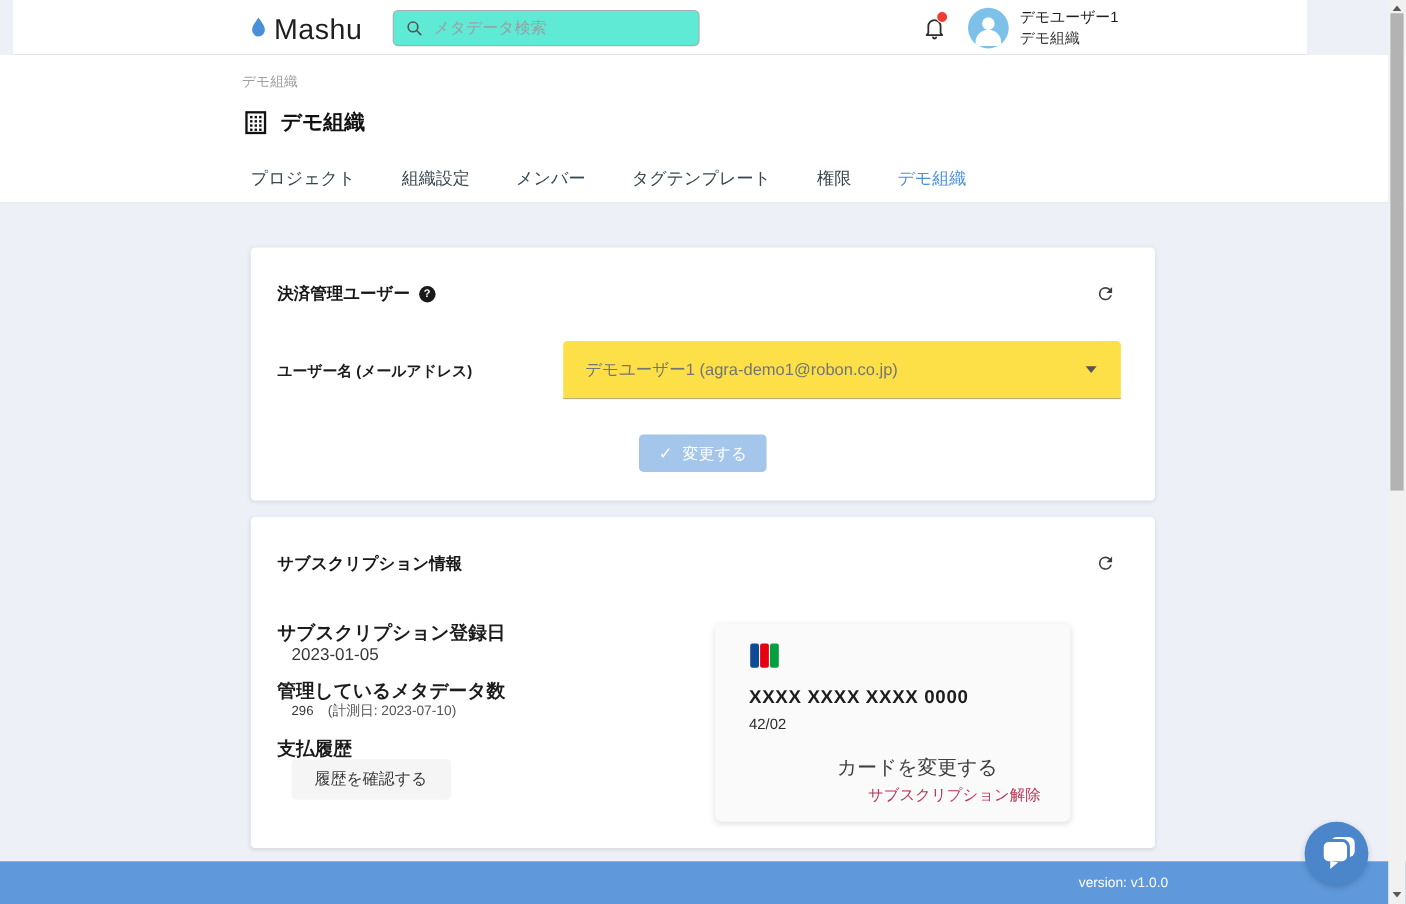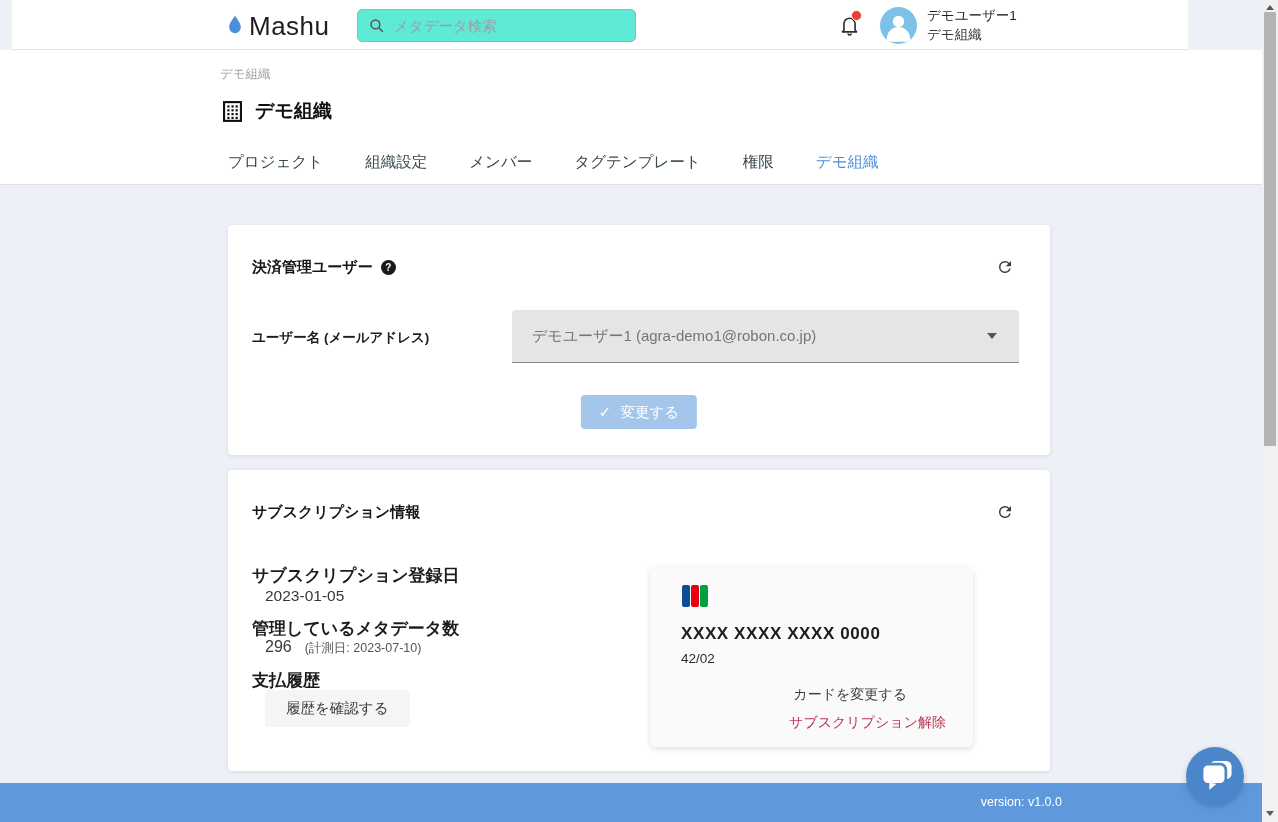--- a/index.html
+++ b/index.html
@@ -61,49 +61,49 @@
   .card-title { position:absolute; left:24px; top:33px; font-size:15px; font-weight:700; color:#161616;
     display:flex; align-items:center; }
   .help-icon { display:inline-flex; align-items:center; justify-content:center;
     width:15px; height:15px; border-radius:50%; background:#1a1a1a; color:#fff;
     font-size:10px; font-weight:700; margin-left:8px; cursor:pointer; }
   .refresh-btn { position:absolute; right:36px; top:33px; width:18px; height:18px; cursor:pointer; }
   .refresh-btn svg { width:18px; height:18px; }
 
   .field-label { position:absolute; left:24px; top:104px; font-size:13.5px; font-weight:700; color:#1c1c1c; }
   .select { position:absolute; left:284px; top:85px; width:507px; height:53px;
-    background:#e5e5e5; border-radius:4px 4px 0 0; border-bottom:1px solid #8a8a8a;
+    background:#fde047; border-radius:4px 4px 0 0; border-bottom:1px solid #8a8a8a;
     display:flex; align-items:center; padding:0 22px 0 20px; cursor:pointer; }
   .select-value { font-size:15px; color:#757575; flex:1 1 auto; overflow:hidden; white-space:nowrap; }
   .caret { width:0; height:0; border-left:5px solid transparent; border-right:5px solid transparent;
     border-top:6px solid #555; flex:0 0 auto; }
   .submit-btn { position:absolute; left:50%; transform:translateX(-50%); top:170px; height:34px;
     background:#a5c6eb; color:#fff; border:none; border-radius:4px;
     font-size:14.5px; padding:0 18px; display:flex; align-items:center; gap:9px; cursor:pointer;
     font-family:"Liberation Sans","DejaVu Sans",sans-serif; }
   .submit-check { font-size:15px; }
 
   .sub-label { position:absolute; left:24px; font-size:17px; font-weight:700; color:#1c1c1c; }
   .sub-value { position:absolute; left:37px; font-size:15.5px; color:#383838; }
   .count-row { position:absolute; left:37px; top:168px; display:flex; align-items:baseline; }
-  .count-num { font-size:16px; color:#383838; }
+  .count-num { font-size:12px; color:#383838; }
   .count-note { font-size:12.5px; color:#555; margin-left:13px; }
   .history-btn { position:absolute; left:37px; top:220px; height:37px; padding:0 21px;
     background:#f5f5f5; border:none; border-radius:4px; font-size:14.5px; color:#3a3a3a;
     cursor:pointer; font-family:"Liberation Sans","DejaVu Sans",sans-serif; }
 
   
   .cc-panel { position:absolute; left:422px; top:97px; width:323px; height:180px;
     background:#fafafa; border-radius:6px; box-shadow:0 2px 6px rgba(0,0,0,0.13); }
   .cc-brand { position:absolute; left:32px; top:18px; display:flex; gap:1px; }
   .cc-stripe { width:8px; height:22px; border-radius:2px; }
   .cc-number { position:absolute; left:31px; top:57px; font-size:17px; font-weight:700;
     color:#1d1d1d; letter-spacing:0.6px; }
   .cc-expiry { position:absolute; left:31px; top:84px; font-size:13.5px; color:#2b2b2b; }
-  .cc-change { position:absolute; right:66px; top:119px; font-size:14px; color:#3f3f3f; cursor:pointer; }
+  .cc-change { position:absolute; right:66px; top:119px; font-size:18px; color:#3f3f3f; cursor:pointer; }
   .cc-cancel { position:absolute; right:27px; top:147px; font-size:14px; color:#bb3354; cursor:pointer; }
 
   
   .footer { position:absolute; left:0; top:783px; width:1278px; height:39px;
     background:#5f99dc; z-index:6; }
   .version { position:absolute; right:216px; top:12px; font-size:12.5px; font-weight:500; color:#fff; }
 
   
   .chat-btn { position:absolute; left:1186px; top:747px; width:58px; height:58px; border-radius:50%;
     background:#4b85ca; z-index:7; cursor:pointer; box-shadow:0 2px 6px rgba(0,0,0,0.18); }

